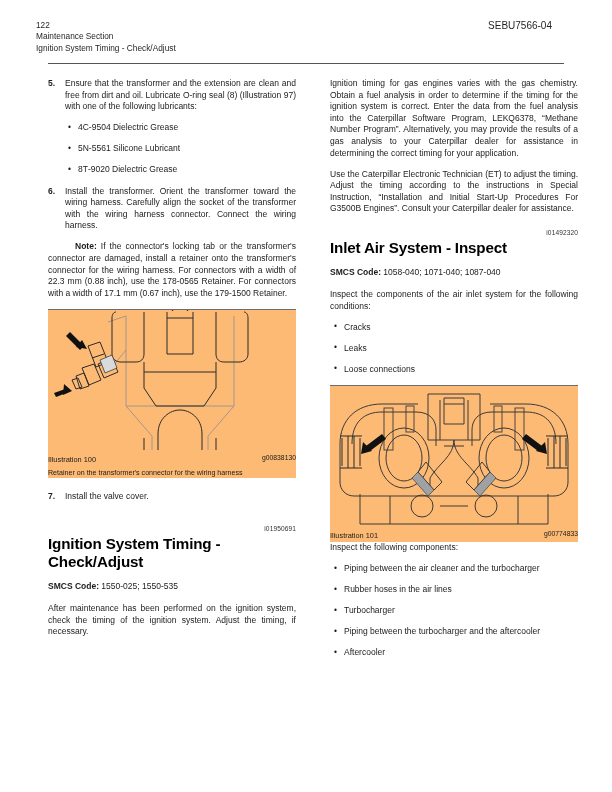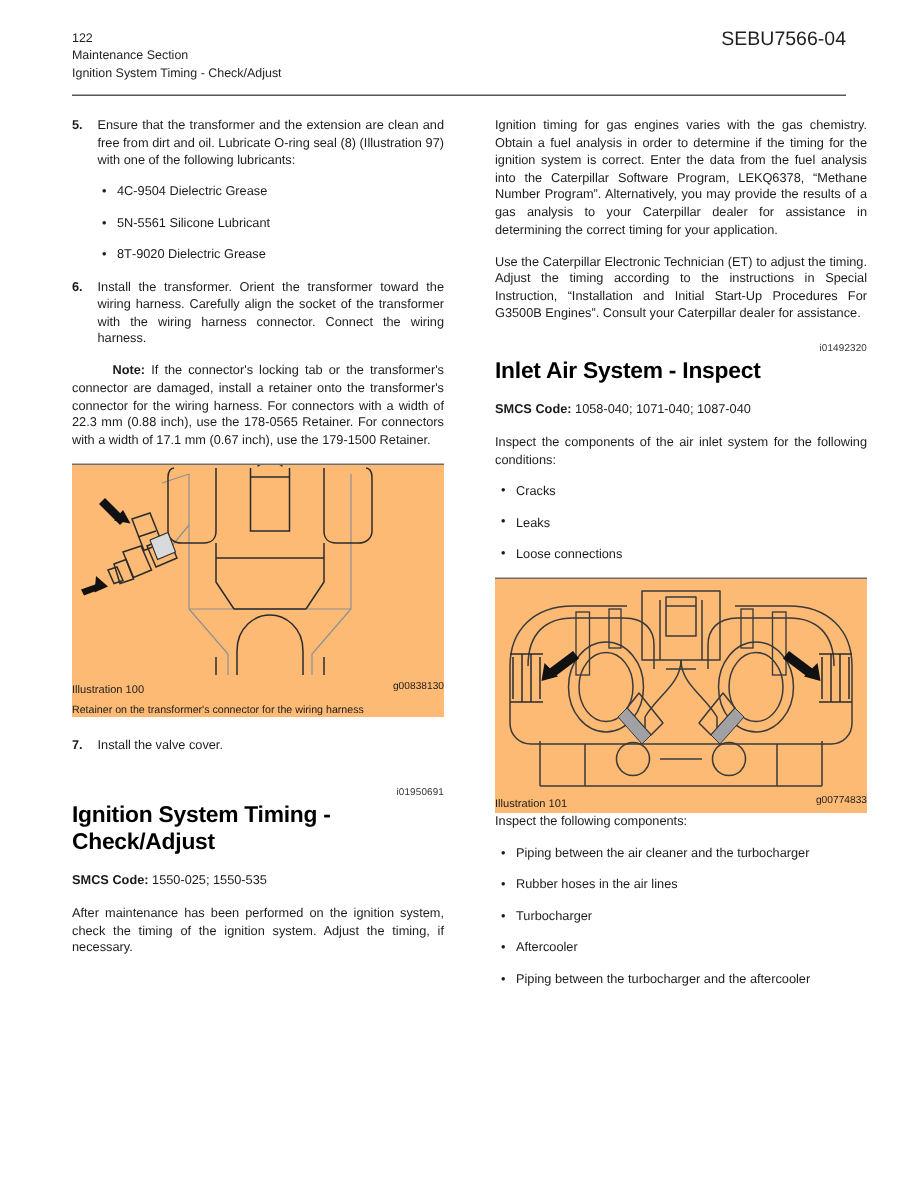--- a/index.html
+++ b/index.html
@@ -18,36 +18,36 @@
   .page {
     position: absolute;
     left: 0; top: 0;
     width: 612px;
     height: 792px;
   }
 
   
   .header {
     position: absolute;
-    left: 48px;
+    left: 36px;
     top: 20px;
     width: 516px;
     height: 44px;
   }
   .header-left {
     position: absolute;
     left: 0; top: 0;
     font-size: 8.3px;
     line-height: 11.4px;
     color: #221f1f;
   }
   .header-right {
     position: absolute;
     right: 0; top: 0;
-    font-size: 13px;
+    font-size: 10px;
     line-height: 11.4px;
     color: #221f1f;
     text-align: left;
   }
   .rule-full {
     position: absolute;
     left: 48px;
     top: 63px;
     width: 516px;
     height: 0;
@@ -371,18 +371,18 @@
         <span class="cap-gnum">g00774833</span>
       </div>
     </div>
 
     <p class="para" style="margin-top:0;">Inspect the following components:</p>
 
     <ul class="bullets">
       <li>Piping between the air cleaner and the turbocharger</li>
       <li>Rubber hoses in the air lines</li>
       <li>Turbocharger</li>
+      <li>Piping between the turbocharger and the aftercooler</li>
       <li>Aftercooler</li>
-      <li>Piping between the turbocharger and the aftercooler</li>
     </ul>
   </div>
 
 </div>
 
 </body></html>

